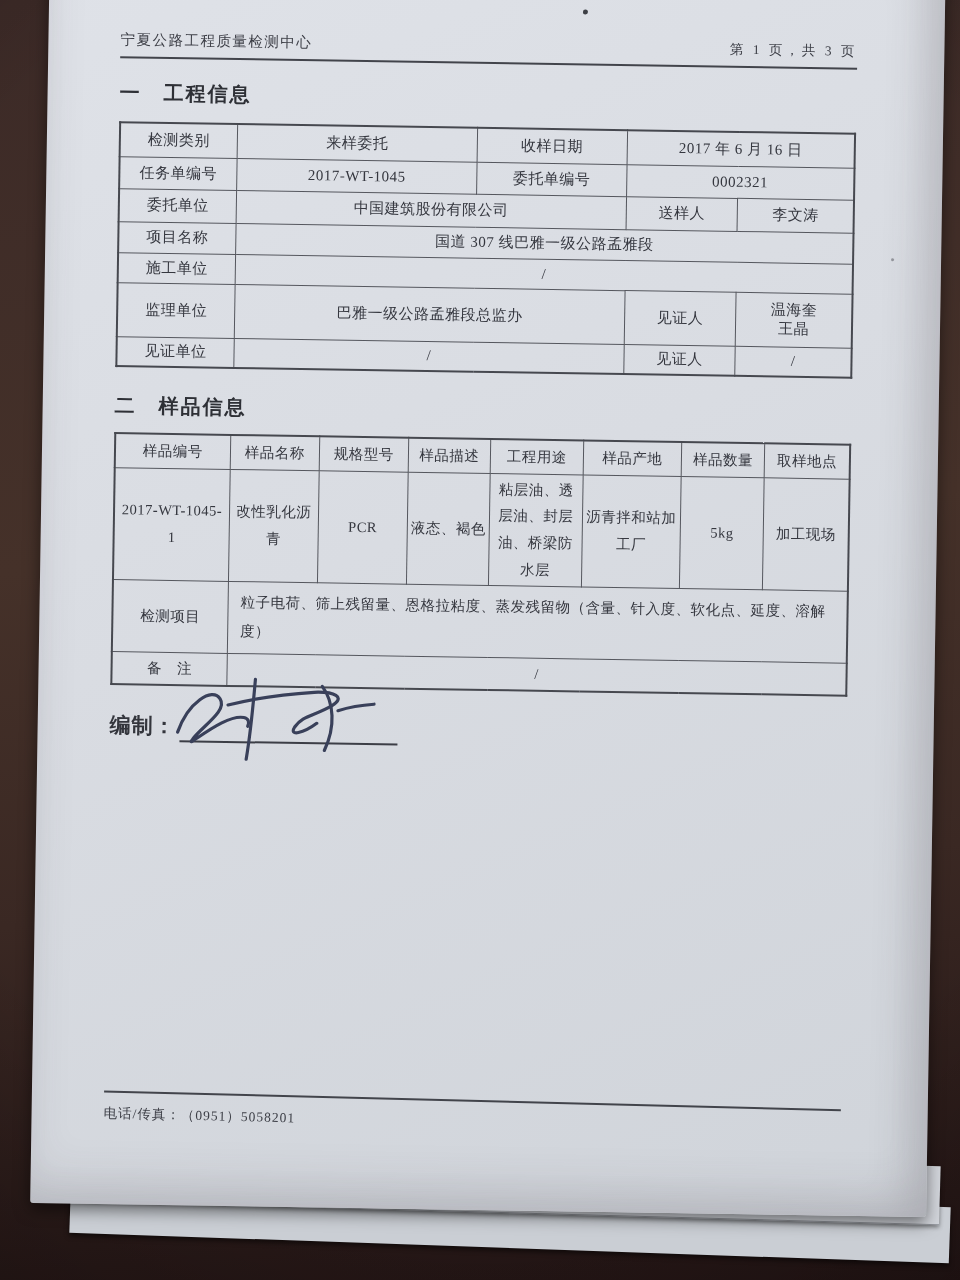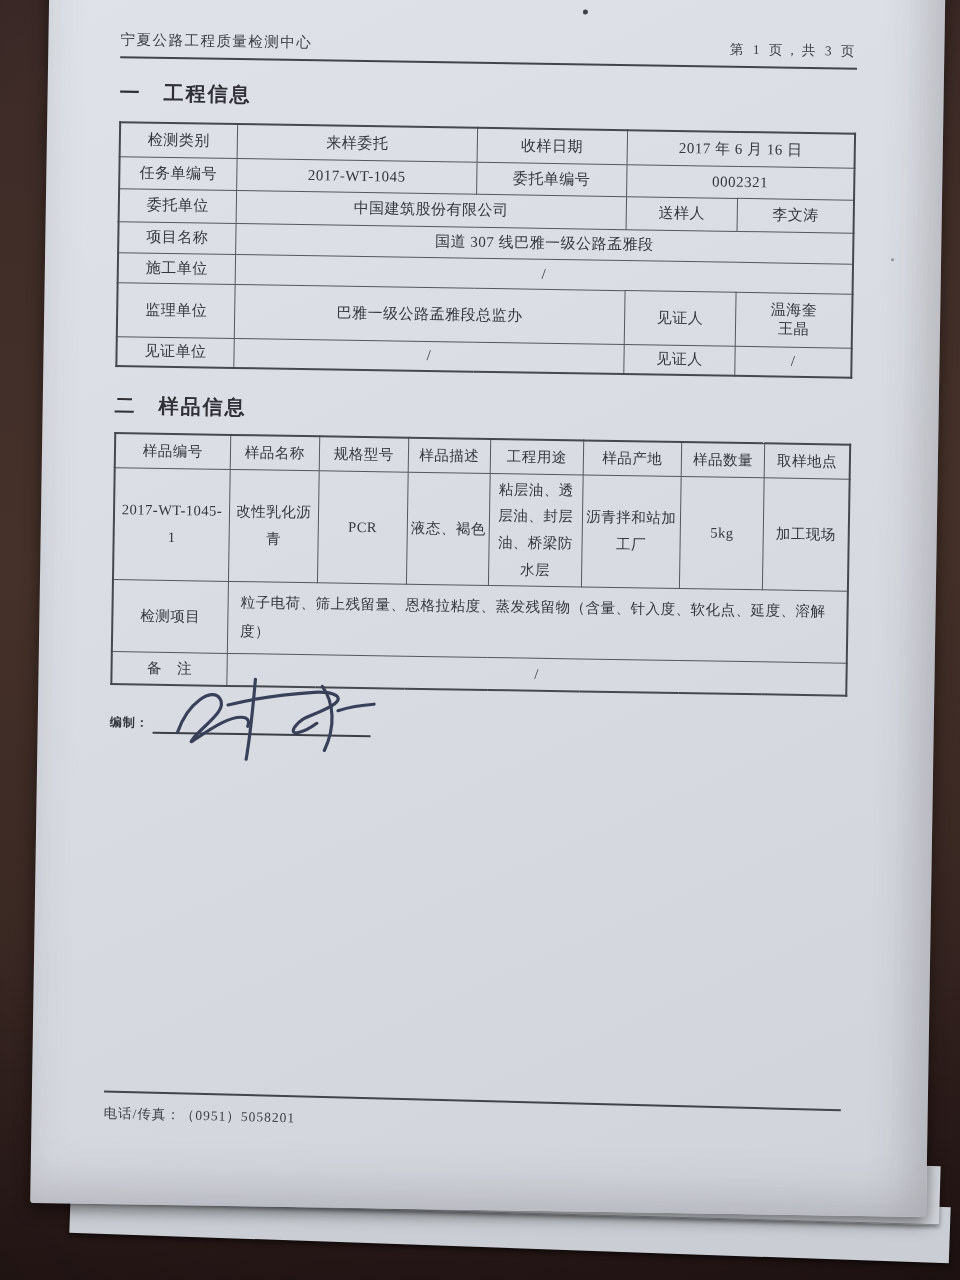--- a/index.html
+++ b/index.html
@@ -37,21 +37,21 @@
   td{border:1.3px solid #55575e;text-align:center;vertical-align:middle;
     font-size:15px;color:#35373f;padding:2px 4px;letter-spacing:0.5px;}
   .t1{margin-top:15px;}
   .t2{margin-top:13px;}
   .t2 td{font-size:14.5px;padding:2px 3px;line-height:1.85;}
   .items-cell{text-align:left !important;padding:6px 12px !important;line-height:2.05 !important;}
   .wrap-cell{line-height:1.95;}
   
   .compiler{margin-top:26px;position:relative;display:flex;align-items:flex-end;}
   .compiler-label{font-family:"Liberation Sans",sans-serif;font-weight:700;
-    font-size:12px;color:#33353c;letter-spacing:1px;padding-bottom:2px;}
+    font-size:21px;color:#33353c;letter-spacing:1px;padding-bottom:2px;}
   .sig-line{display:inline-block;width:218px;border-bottom:2px solid #3c3e46;
     height:20px;margin-left:4px;}
   .signature{position:absolute;left:52px;top:-44px;width:235px;height:96px;
     pointer-events:none;}
   
   .doc-footer{position:absolute;left:72px;top:1148px;width:737px;transform:rotate(0.55deg);}
   .footer-rule{border-bottom:2.5px solid #42444b;}
   .phone{margin-top:12px;font-size:13.5px;letter-spacing:1px;color:#3c3e46;}
   .speck{position:absolute;border-radius:50%;background:#3d3f45;}
   .speck.a{left:534px;top:56px;width:5px;height:5px;}

